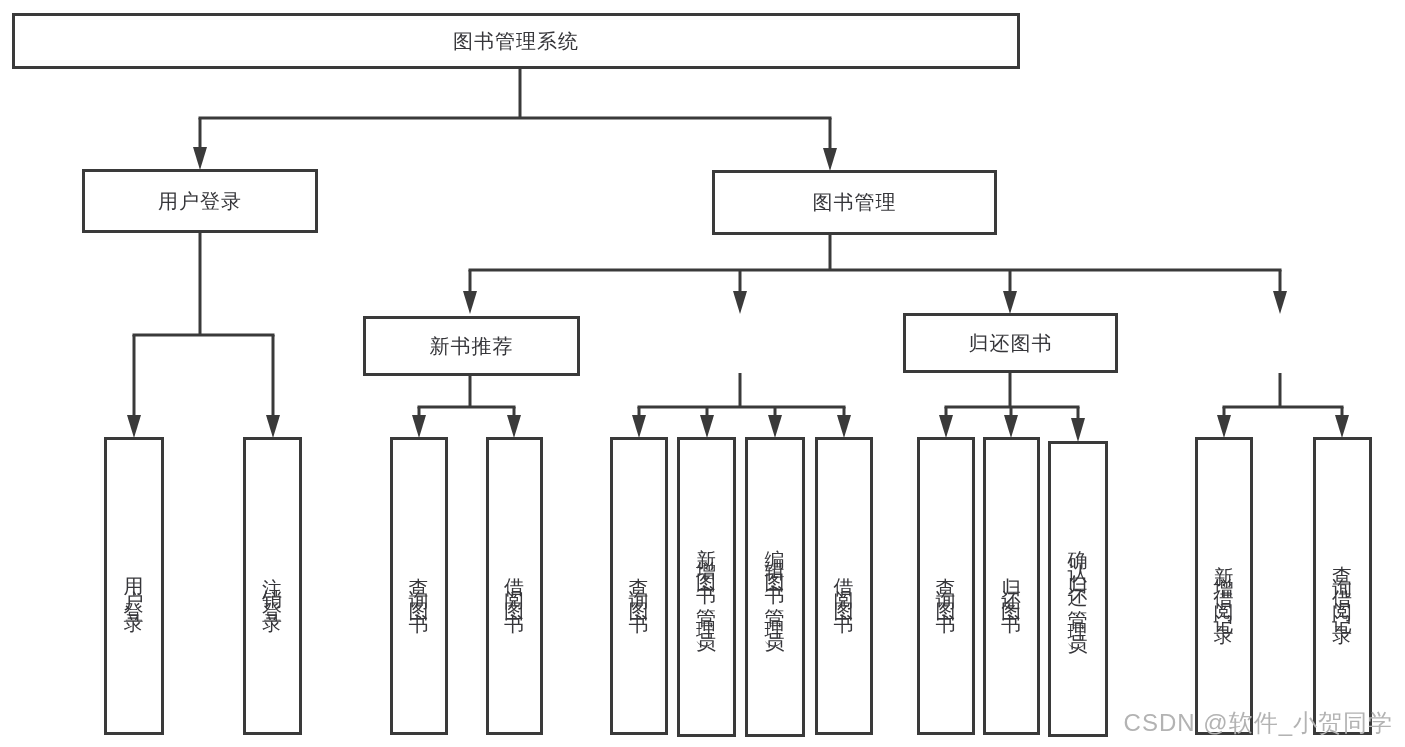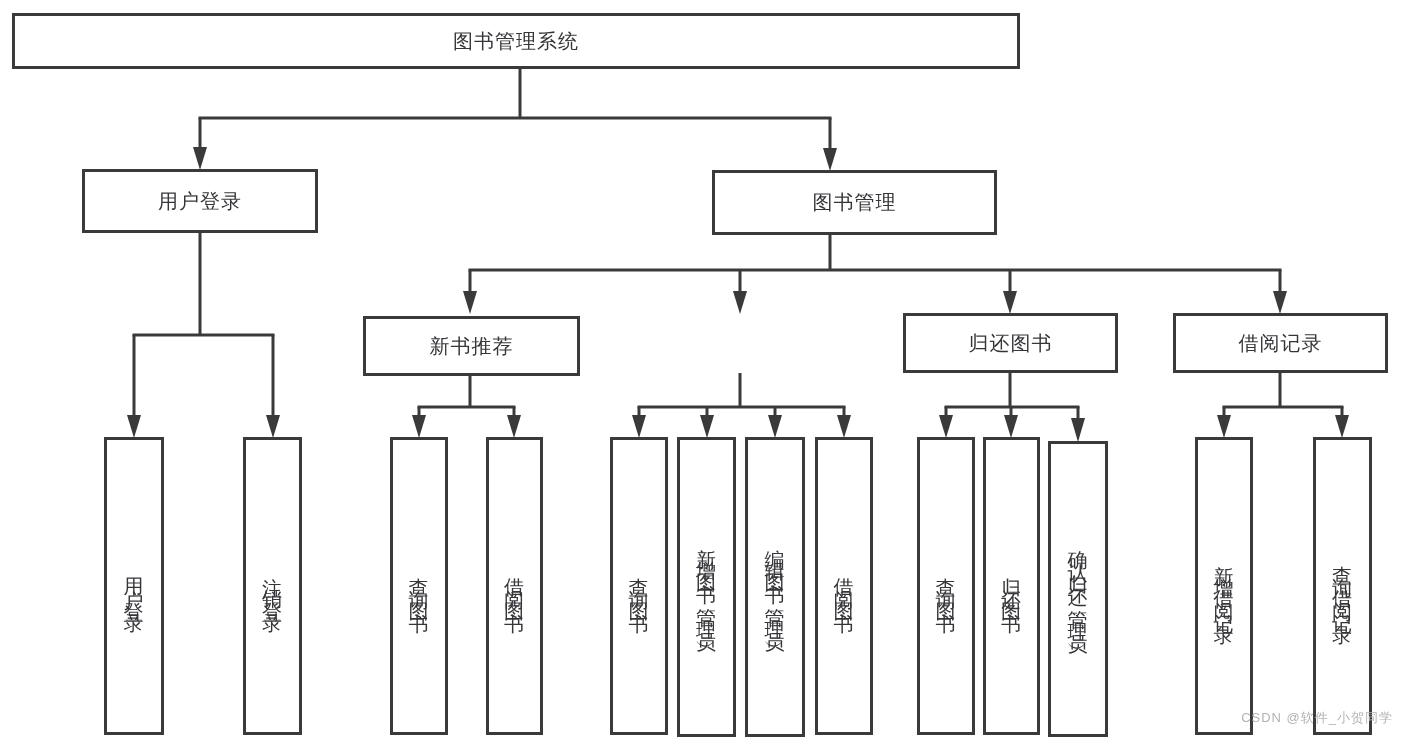--- a/index.html
+++ b/index.html
@@ -37,22 +37,22 @@
     writing-mode:vertical-rl;
     text-orientation:mixed;
     font-size:20px;
     letter-spacing:12px;
     line-height:1;
     white-space:nowrap;
   }
   .watermark{
     position:absolute;
     right:12px;
-    bottom:20px;
-    font-size:13px;
+    bottom:8px;
+    font-size:24px;
     color:var(--wm);
     letter-spacing:1px;
     white-space:nowrap;
   }
 </style>
 </head>
 <body>
 
 <div class="canvas">
 
@@ -132,23 +132,20 @@
   <div class="node" style="left:712px;top:170px;width:285px;height:65px">
     <span class="hlabel">图书管理</span>
   </div>
 
   <div class="node" style="left:363px;top:316px;width:217px;height:60px">
     <span class="hlabel">新书推荐</span>
   </div>
   <div class="node" style="left:903px;top:313px;width:215px;height:60px">
     <span class="hlabel">归还图书</span>
   </div>
-  <div class="node" style="left:1173px;top:313px;width:215px;height:60px">
-    <span class="hlabel">借阅记录</span>
-  </div>
 
   <div class="node" style="left:104px;top:437px;width:60px;height:298px">
     <span class="vlabel">用户登录</span>
   </div>
   <div class="node" style="left:243px;top:437px;width:59px;height:298px">
     <span class="vlabel">注销登录</span>
   </div>
 
   <div class="node" style="left:390px;top:437px;width:58px;height:298px">
     <span class="vlabel">查询图书</span>

